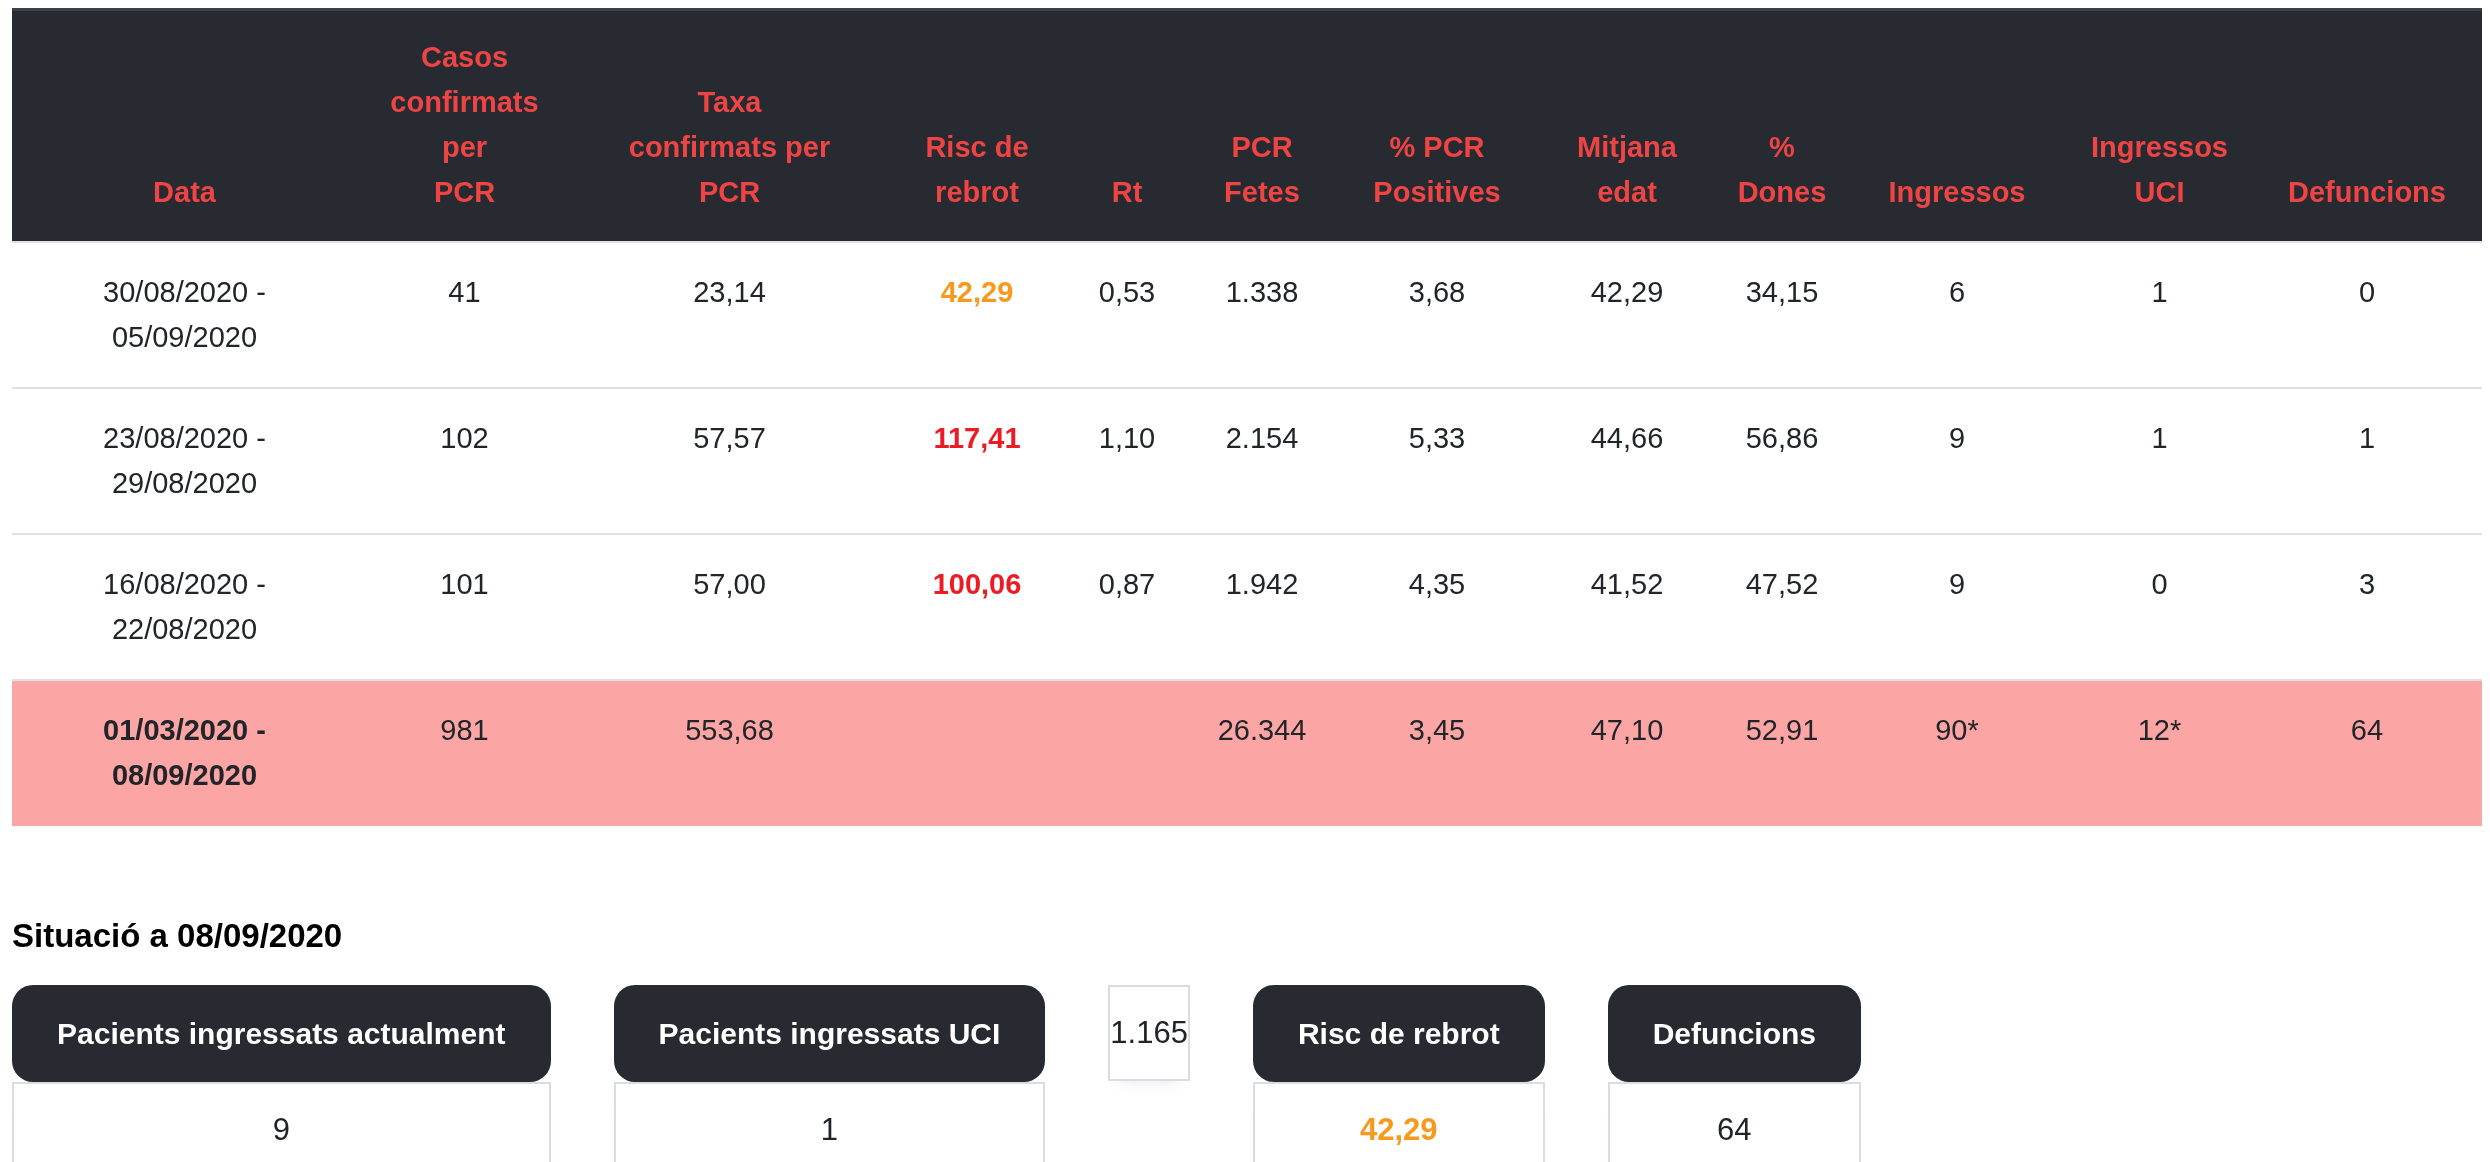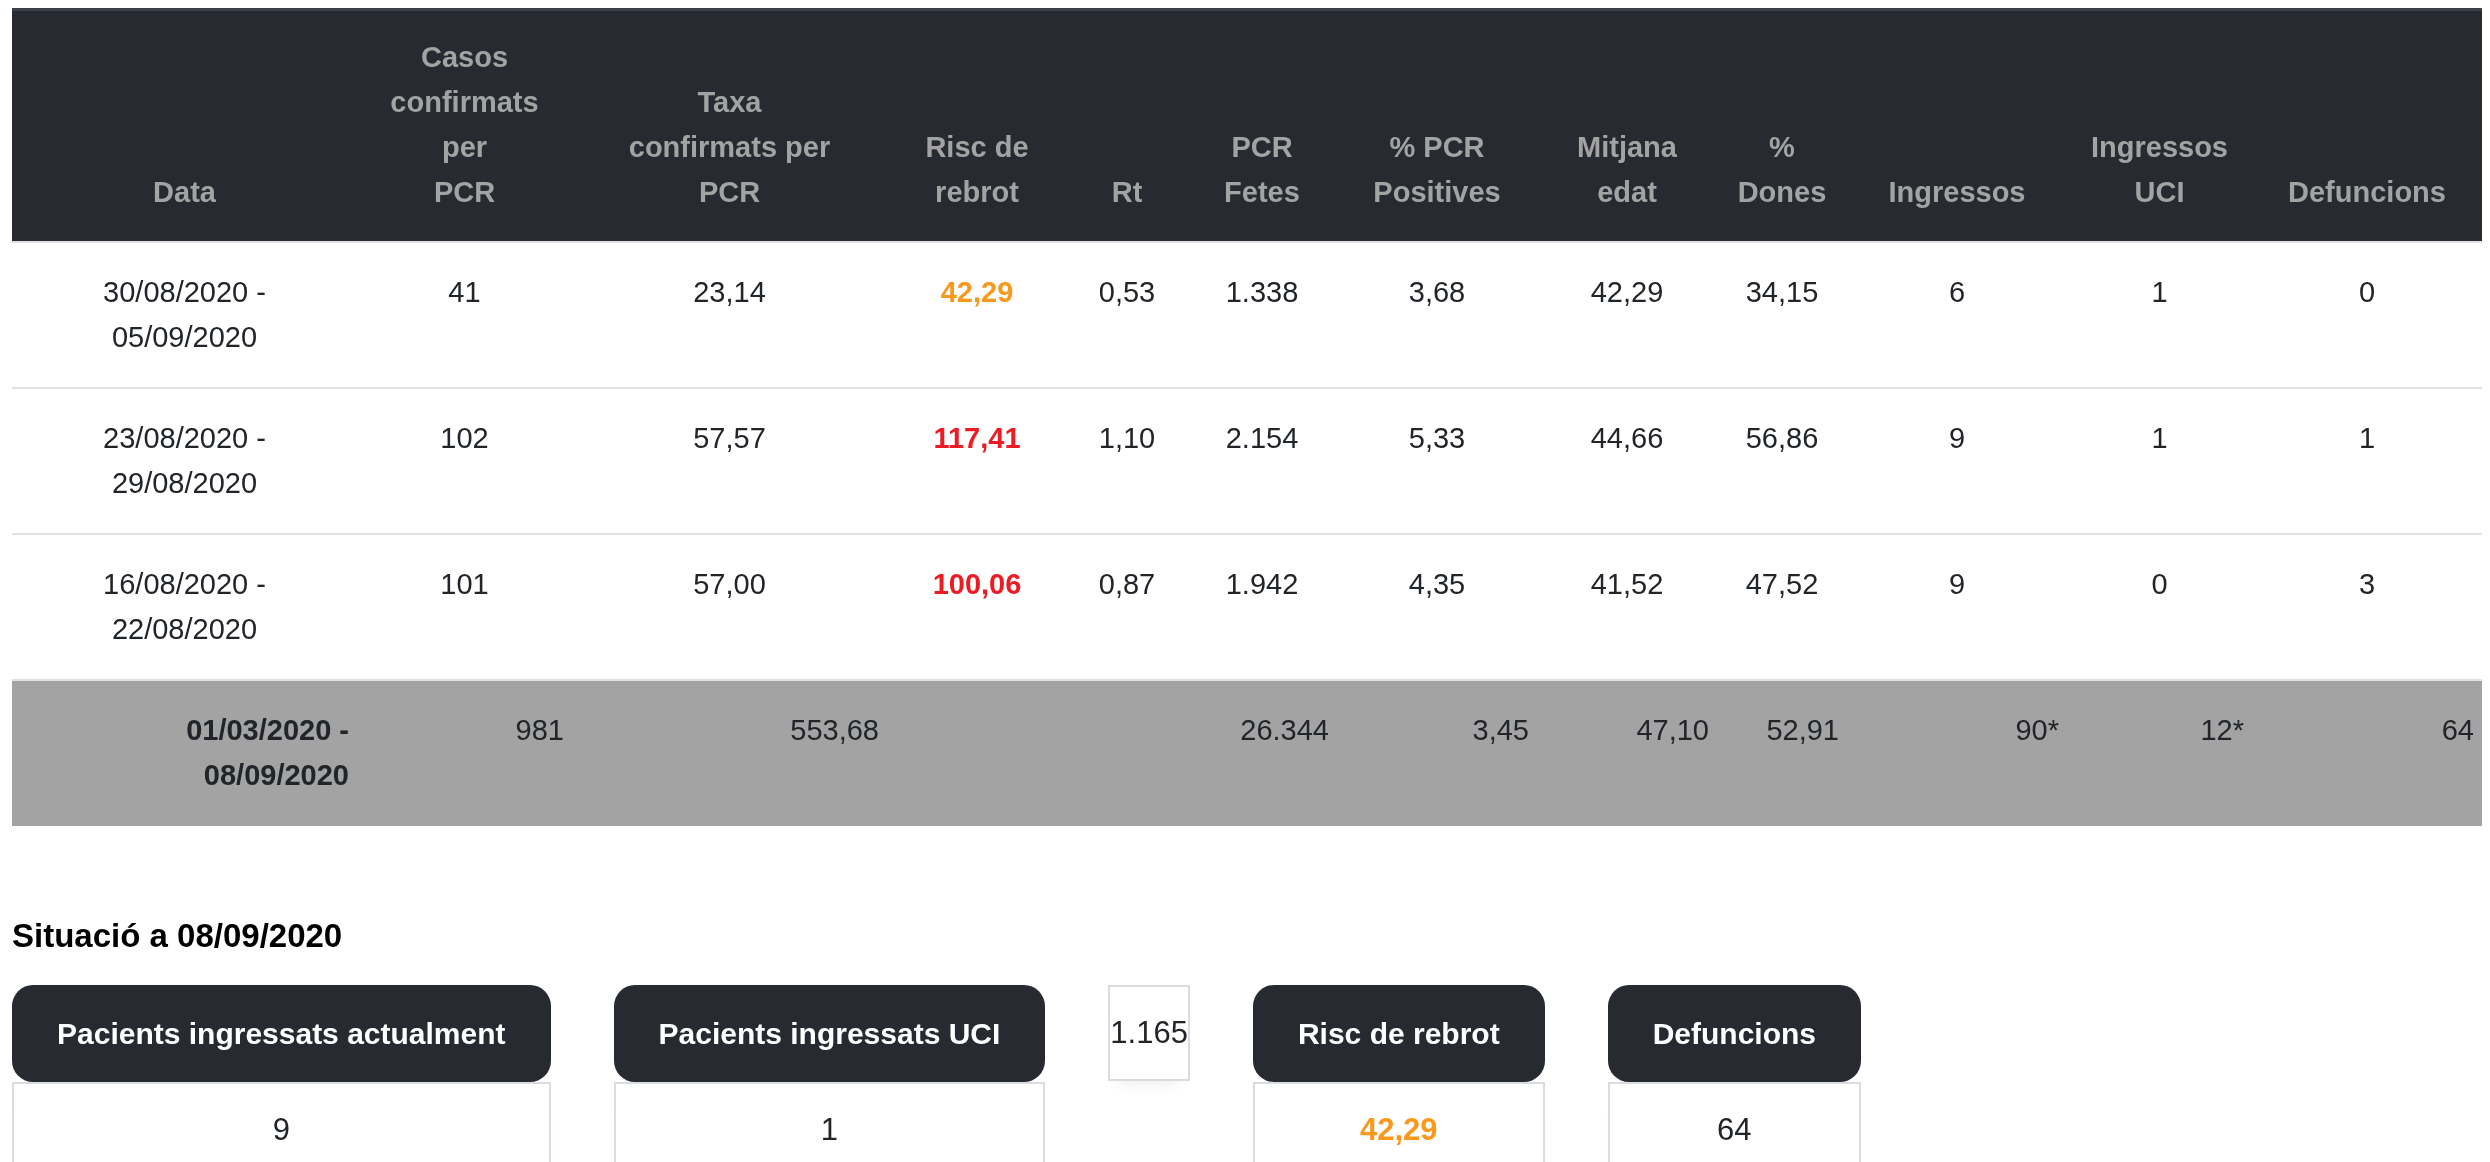--- a/index.html
+++ b/index.html
@@ -18,42 +18,42 @@
   }
   
   table.covid-table {
     border-collapse: collapse;
     table-layout: fixed;
     width: 2470px;
     border-top: 3px solid #3a414b;
   }
   table.covid-table thead th {
     background: #272b31;
-    color: #a3a3a3;
+    color: #ef4444;
     font-weight: 700;
     font-size: 29px;
     line-height: 45px;
     vertical-align: bottom;
     text-align: center;
     padding: 24px 8px 26px;
   }
   table.covid-table thead th .hline { display: block; }
   table.covid-table thead { border-bottom: 2px solid #dee2e6; }
   table.covid-table tbody td {
     font-size: 29px;
     line-height: 45px;
     text-align: center;
     vertical-align: top;
     box-sizing: border-box;
     height: 146px;
     padding: 27px 8px 10px;
     background: #ffffff;
   }
   table.covid-table tbody tr + tr td { border-top: 2px solid #dee2e6; }
-  table.covid-table tbody tr.total-row td { background: #a3a3a3; text-align: right; }
+  table.covid-table tbody tr.total-row td { background: #fca5a5; }
   table.covid-table tbody tr.total-row td.date-cell { font-weight: 700; }
   td.date-cell .dline { display: block; }
   .val-warning { color: #f8991d; font-weight: 700; }
   .val-danger  { color: #ed1c24; font-weight: 700; }
   
   .section-title {
     margin: 84px 0 0 0;
     font-size: 33px;
     line-height: 52px;
     font-weight: 600;

